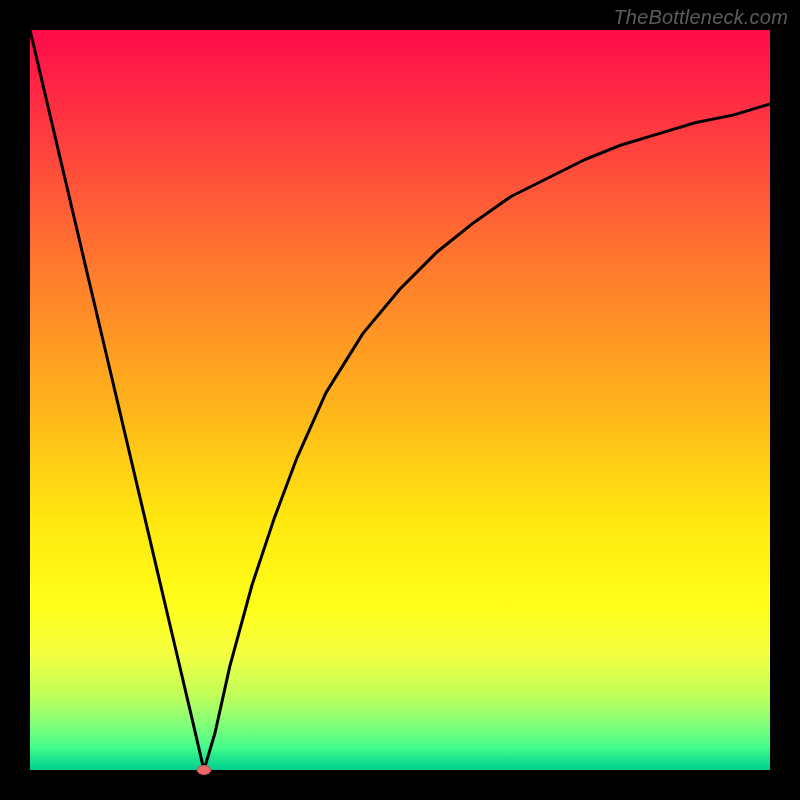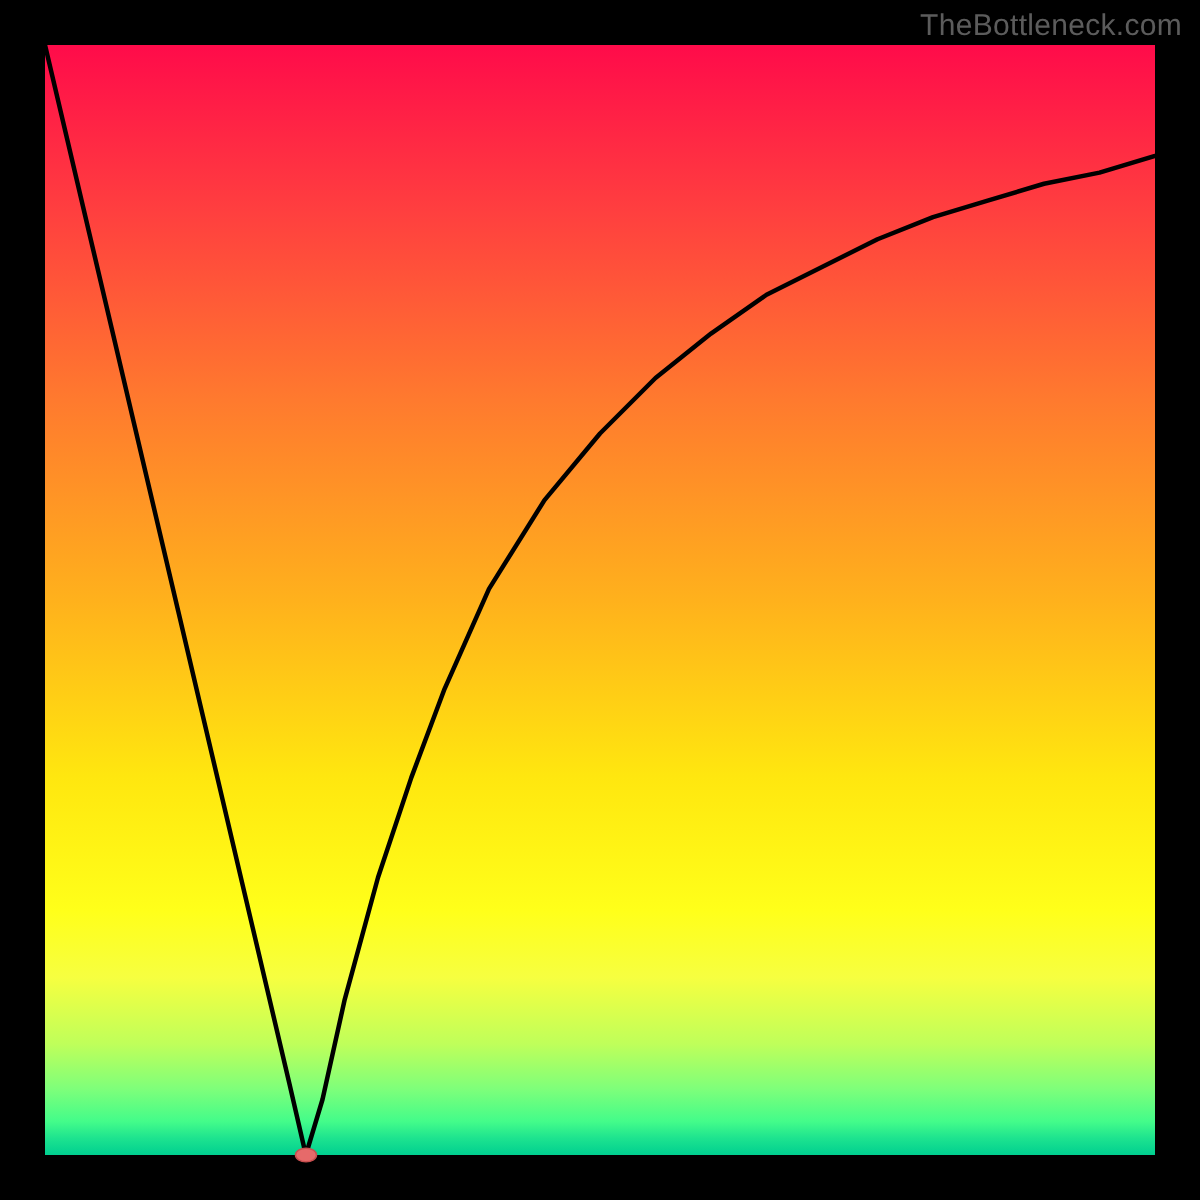--- a/index.html
+++ b/index.html
@@ -9,20 +9,21 @@
     height: 800px;
     background: #000;
     font-family: Arial, Helvetica, sans-serif;
     overflow: hidden;
   }
   .frame {
     position: relative;
     width: 800px;
     height: 674px;
     background: #000;
+    font-style: italic;
   }
   .plot {
     position: absolute;
     left: 30px;
     top: 30px;
     width: 740px;
     height: 740px;
     background: linear-gradient(to bottom,
       #ff0b4a 0%,
       #ff3f3f 15%,

